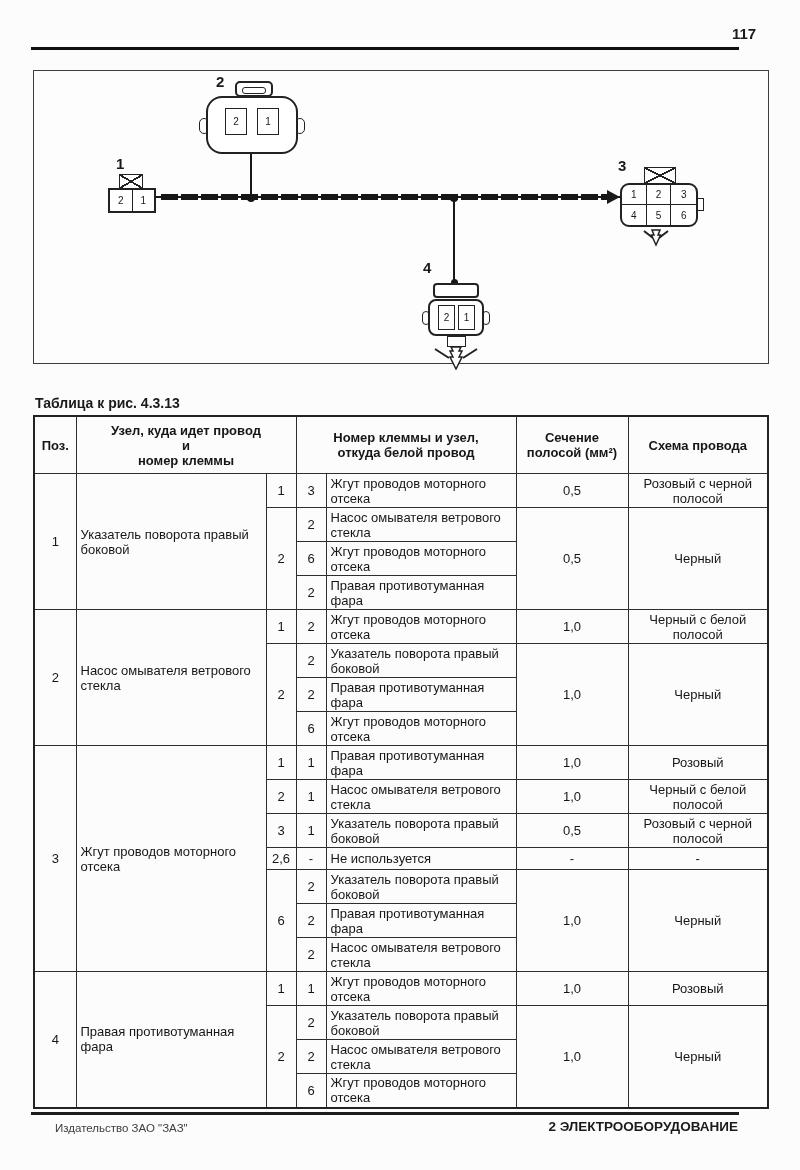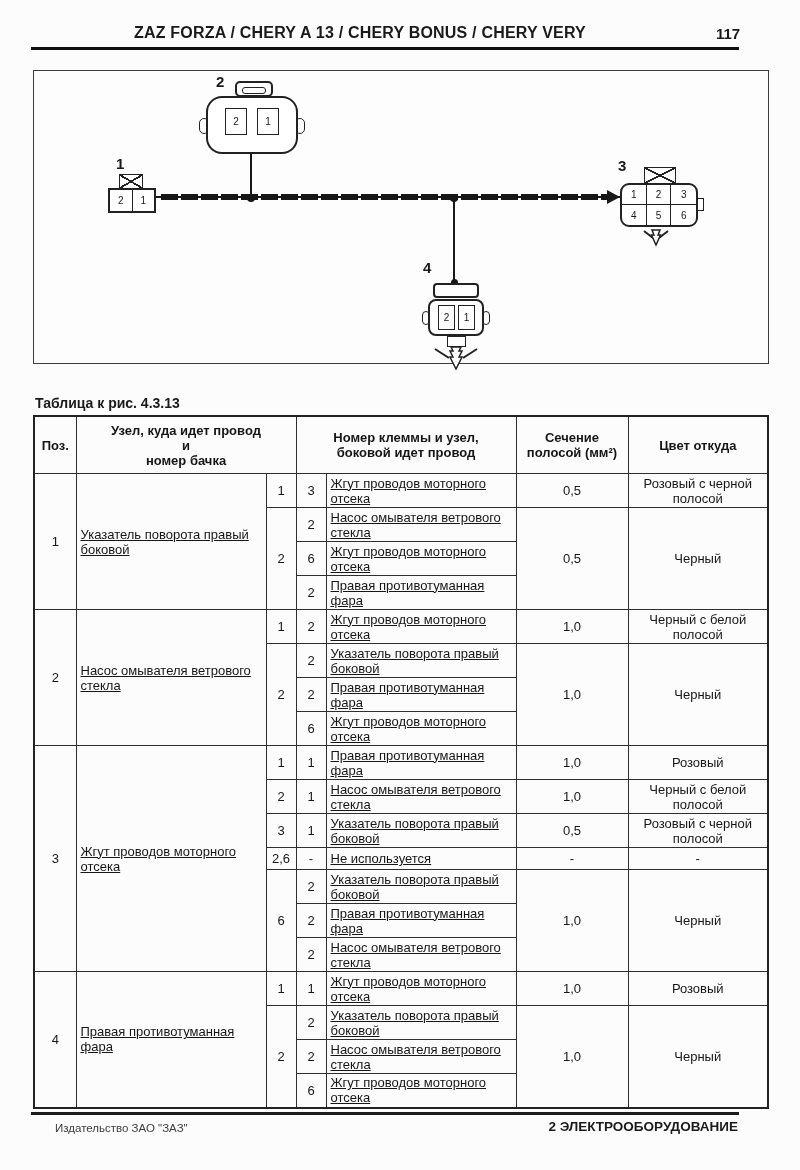--- a/index.html
+++ b/index.html
@@ -2,21 +2,21 @@
 <html><head>
 <meta charset="utf-8">
 <style>
   html,body{margin:0;padding:0;background:#e8e8e8;}
   .page{position:relative;width:800px;height:1170px;background:#fcfcfc;
         font-family:"Liberation Sans",sans-serif;color:#1a1a1a;overflow:hidden;}
 
   
   .hdr-title{position:absolute;left:60px;top:24px;width:600px;text-align:center;
              font-size:16px;font-weight:bold;letter-spacing:.2px;white-space:nowrap;}
-  .hdr-page{position:absolute;left:716px;top:25px;font-size:15px;font-weight:bold;}
+  .hdr-page{position:absolute;left:732px;top:25px;font-size:15px;font-weight:bold;}
   .hdr-rule{position:absolute;left:31px;top:47px;width:708px;height:3px;background:#101010;}
 
   
   .diagram{position:absolute;left:33px;top:70px;width:734px;height:292px;
            border:1.5px solid #3c3c3c;background:#fdfdfd;}
   .abs{position:absolute;}
   .clabel{position:absolute;font-size:15px;font-weight:bold;}
   .cbody{position:absolute;border:2px solid #222;background:#fff;box-sizing:border-box;}
   .pin{position:absolute;border:1.6px solid #222;background:#fff;box-sizing:border-box;
        display:flex;align-items:center;justify-content:center;font-size:10px;}
@@ -44,36 +44,35 @@
 
   
   .caption{position:absolute;left:35px;top:367px;font-size:14px;font-weight:bold;letter-spacing:.1px;}
   .tbl-title{position:absolute;left:35px;top:395px;font-size:14px;font-weight:bold;}
   table.wiring{position:absolute;left:33px;top:415px;width:734px;border-collapse:collapse;
                table-layout:fixed;font-size:13px;color:#161616;border:2px solid #222;}
   table.wiring th,table.wiring td{border:1.5px solid #2e2e2e;vertical-align:middle;
                padding:1px 4px;line-height:15px;overflow:hidden;}
   table.wiring th{font-weight:bold;text-align:center;padding:3px 2px;height:50px;}
   .pre{white-space:pre-line;}
-  td.c-node,td.c-src{text-align:left;padding:1px 7px;text-decoration:underline;}
+  td.c-node,td.c-src{text-align:left;padding:1px 7px;}
   td.c-t,td.c-sec,td.c-col,td.c-pos{text-align:center;}
   tr.r2{height:34px;}
   tr.r1{height:22px;}
 
   
   .ftr-rule{position:absolute;left:31px;top:1112px;width:708px;height:2.5px;background:#1c1c1c;}
   .ftr-left{position:absolute;left:55px;top:1122px;font-size:11.5px;color:#3d3d3d;}
   .ftr-right{position:absolute;right:62px;top:1119px;font-size:13.5px;font-weight:bold;}
 </style>
 </head>
 <body>
 
 <div class="page">
 
-  <div class="hdr-title">ZAZ FORZA / CHERY A 13 / CHERY BONUS / CHERY VERY</div>
   <div class="hdr-page">117</div>
   <div class="hdr-rule"></div>
 
   <div class="diagram">
 
     <div class="wire abs" style="left:121px;top:125px;width:466px;height:2px;"></div>
     <div class="harness abs" style="left:127px;top:123px;width:447px;"></div>
     <svg class="abs" style="left:573px;top:119px;" width="14" height="14">
       <polygon points="0,0 0,14 13,7" fill="#1a1a1a"></polygon>
     </svg>
@@ -141,26 +140,26 @@
       <col style="width:30px">
         <col style="width:190px">
         <col style="width:112px">
         <col style="width:140px">
     </colgroup>
     <tbody>
         <tr>
       <th>Поз.</th>
       <th colspan="2" class="pre">Узел,  куда идет провод
 и
-номер бачка</th>
+номер клеммы</th>
       <th colspan="2" class="pre">Номер клеммы и узел,
-боковой идет провод</th>
+откуда белой провод</th>
       <th class="pre">Сечение
 полосой (мм²)</th>
-      <th>Цвет откуда</th>
+      <th>Схема провода</th>
     </tr>
 
     <tr class="r2">
       <td class="c-pos" rowspan="4">1</td>
       <td class="c-node" rowspan="4">Указатель поворота правый боковой</td>
       <td class="c-t">1</td>
       <td class="c-t">3</td>
       <td class="c-src">Жгут проводов моторного отсека</td>
       <td class="c-sec">0,5</td>
       <td class="c-col">Розовый с черной полосой</td>

